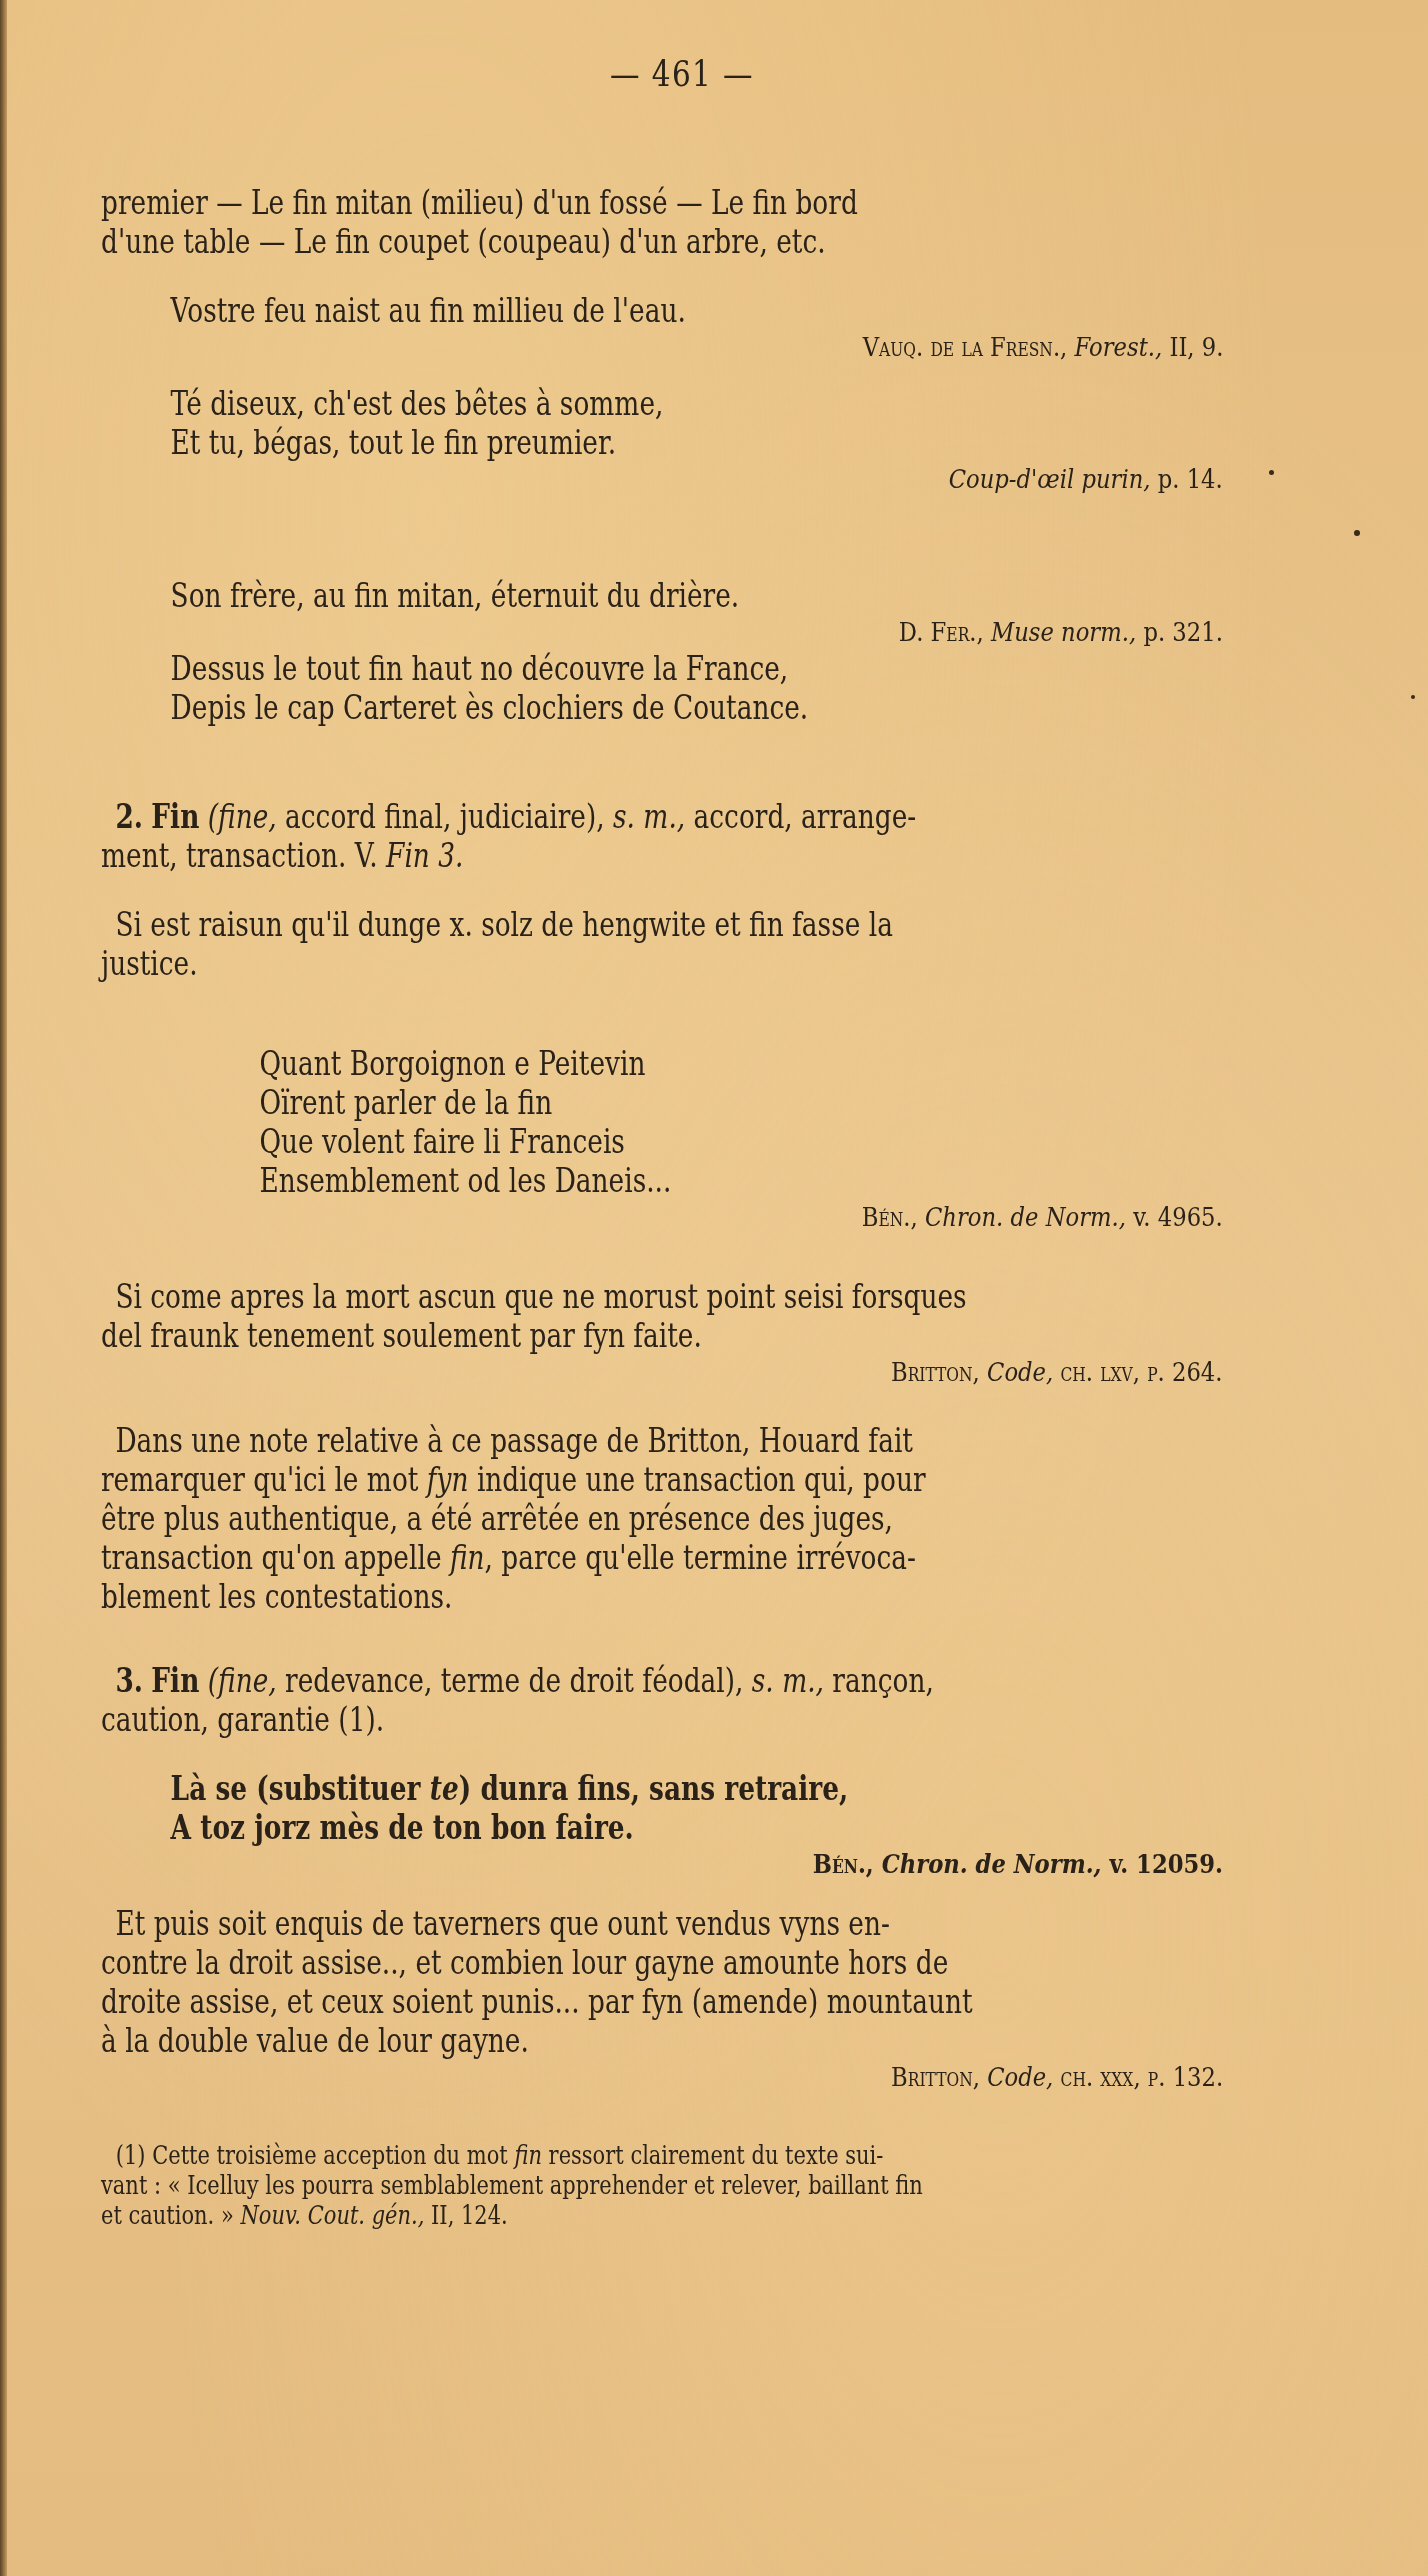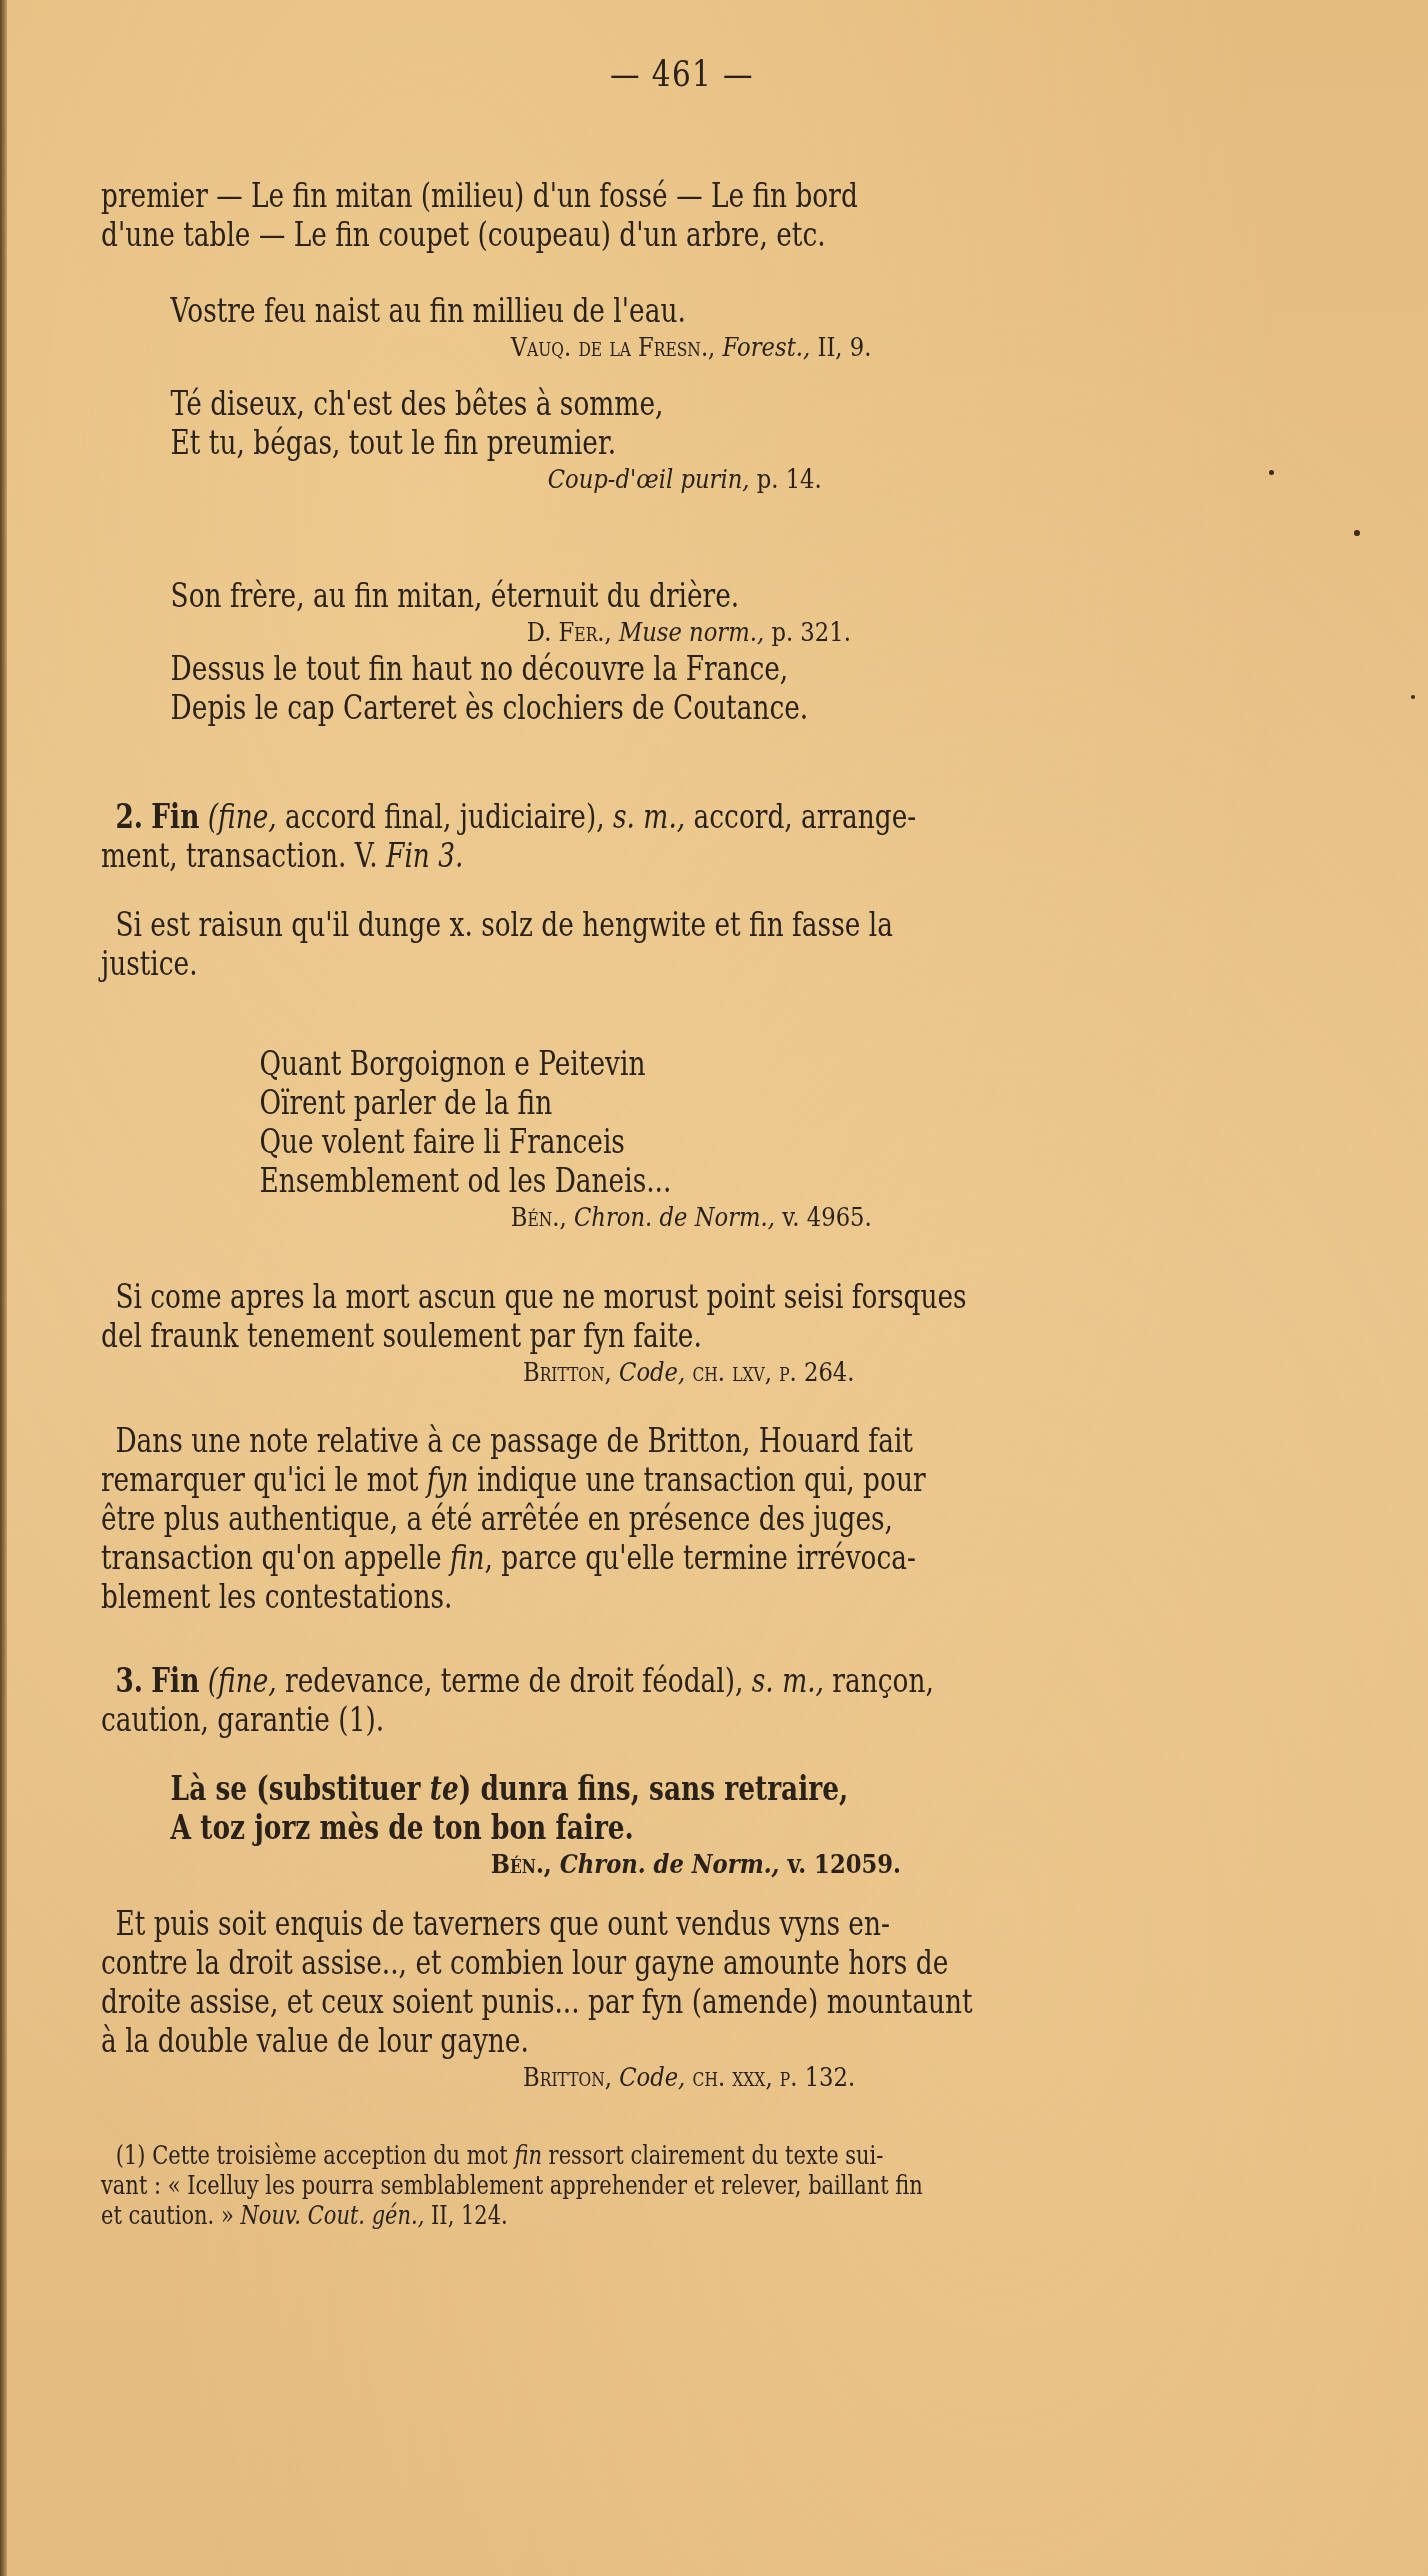--- a/index.html
+++ b/index.html
@@ -47,21 +47,21 @@
       white-space: nowrap;
       transform-origin: left center;
     }
     .body-line { transform: scaleX(0.80); }
     .verse-line { transform: scaleX(0.80); padding-left: 87px; }
     .verse-line.deep { padding-left: 198px; }
     .first-indent { padding-left: 18px; }
     .cite {
       font-size: 26.4px;
       line-height: 33px;
-      text-align: center;
+      text-align: right;
       padding-right: 40px;
       white-space: nowrap;
     }
     .cite span.inner {
       display: inline-block;
       transform: scaleX(0.86);
       transform-origin: right center;
     }
     .sc { font-variant: small-caps; }
     .it { font-style: italic; }
@@ -83,21 +83,21 @@
 <div class="binding-edge"></div>
 
 <div class="speck" style="left:1269px;top:470px;width:5px;height:5px;"></div>
 <div class="speck" style="left:1354px;top:530px;width:5.8px;height:5.8px;"></div>
 <div class="speck" style="left:1411px;top:695px;width:4.1px;height:4.1px;"></div>
 
 <div class="page">
 
   <div class="page-number">— 461 —</div>
 
-  <div class="block" style="top:176px;">
+  <div class="block" style="top:183px;">
     <div class="line body-line">premier — Le fin mitan (milieu) d'un fossé — Le fin bord</div>
     <div class="line body-line">d'une table — Le fin coupet (coupeau) d'un arbre, etc.</div>
   </div>
 
   <div class="block" style="top:291px;">
     <div class="line verse-line">Vostre feu naist au fin millieu de l'eau.</div>
     <div class="cite"><span class="inner"><span class="sc">Vauq. de la Fresn.,</span> <span class="it">Forest.,</span> <span>II, 9.</span></span></div>
   </div>
 
   <div class="block" style="top:384px;">

